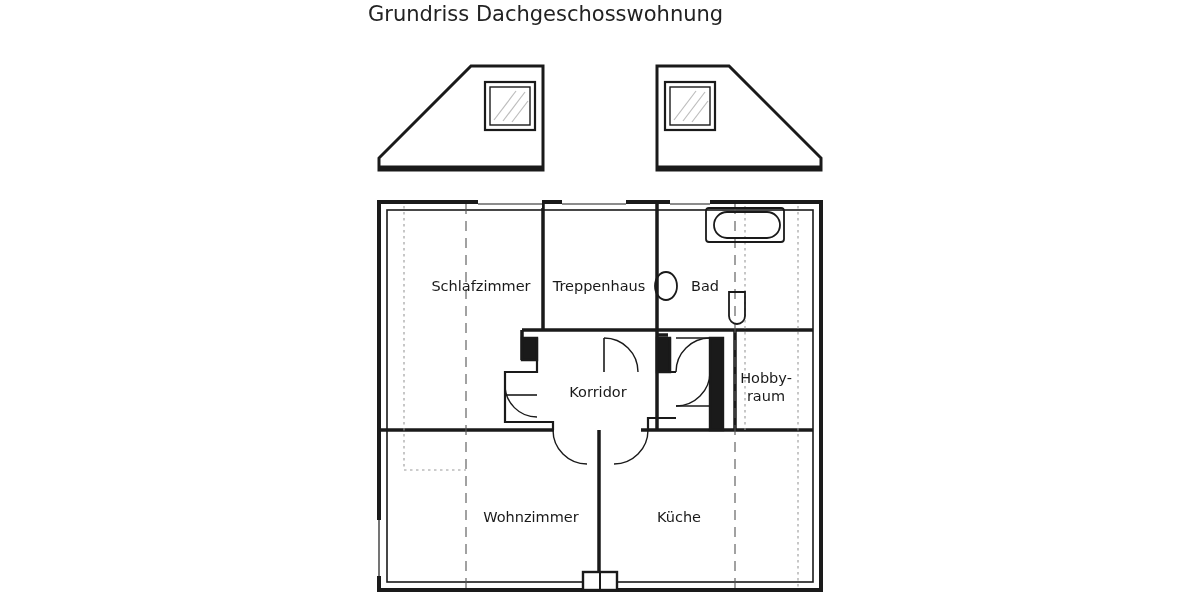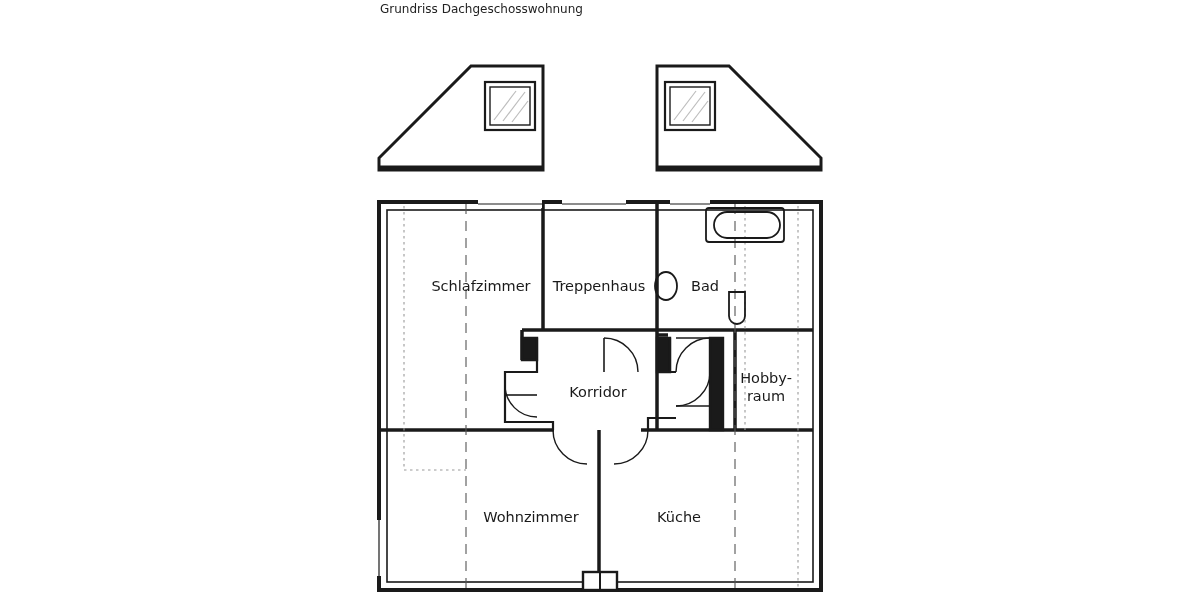--- a/index.html
+++ b/index.html
@@ -10,23 +10,23 @@
   body {
     width: 1200px;
     height: 600px;
     position: relative;
     font-family: "DejaVu Sans", sans-serif;
     color: #1a1a1a;
     overflow: hidden;
   }
   #floorplan-title {
     position: absolute;
-    left: 380px;
+    left: 368px;
     top: 2px;
-    font-size: 12px;
+    font-size: 21px;
     color: #222222;
     white-space: nowrap;
   }
   #plan-svg {
     position: absolute;
     left: 0;
     top: 0;
   }
   .room-label {
     font-family: "DejaVu Sans", sans-serif;

